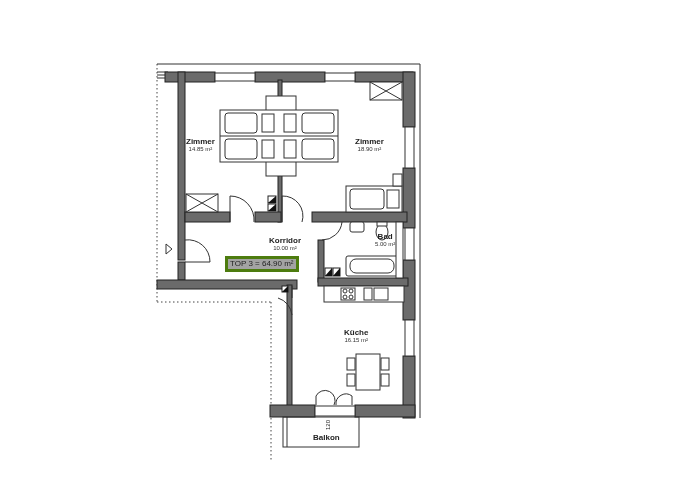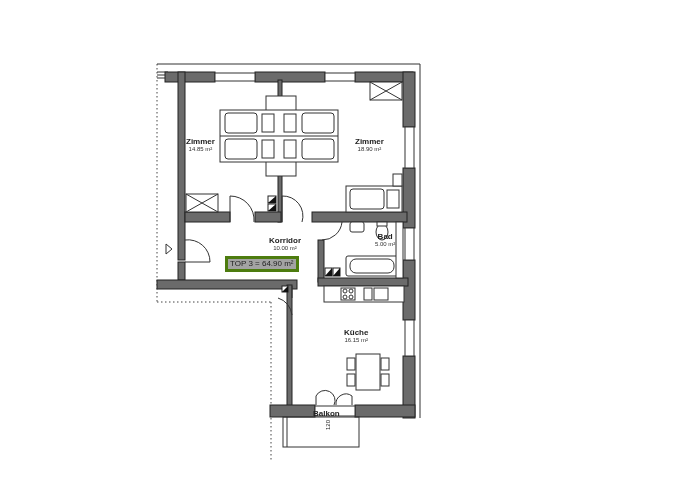--- a/index.html
+++ b/index.html
@@ -171,16 +171,16 @@
 </div>
 <div class="top-box" style="left:225px;top:256px;">TOP 3 = 64.90 m²</div>
 <div class="lbl" style="left:375px;top:232px;">
   <div class="room-name">Bad</div>
   <div class="room-area">5.00 m²</div>
 </div>
 <div class="lbl" style="left:328px;top:328px;margin-left:16px;">
   <div class="room-name">Küche</div>
   <div class="room-area">16.15 m²</div>
 </div>
-<div class="lbl" style="left:313px;top:409px;">
+<div class="lbl" style="left:313px;top:433px;">
   <div class="room-name">Balkon</div>
 </div>
 <div class="dim" style="left:325px;top:430px;">120</div>
 
 </body></html>

